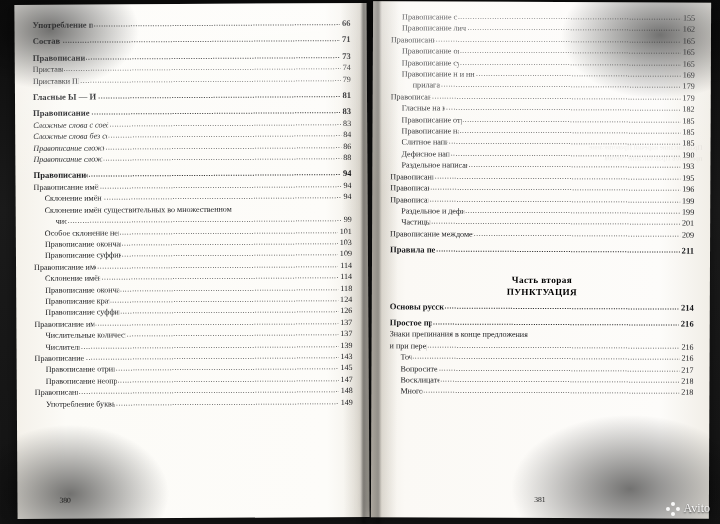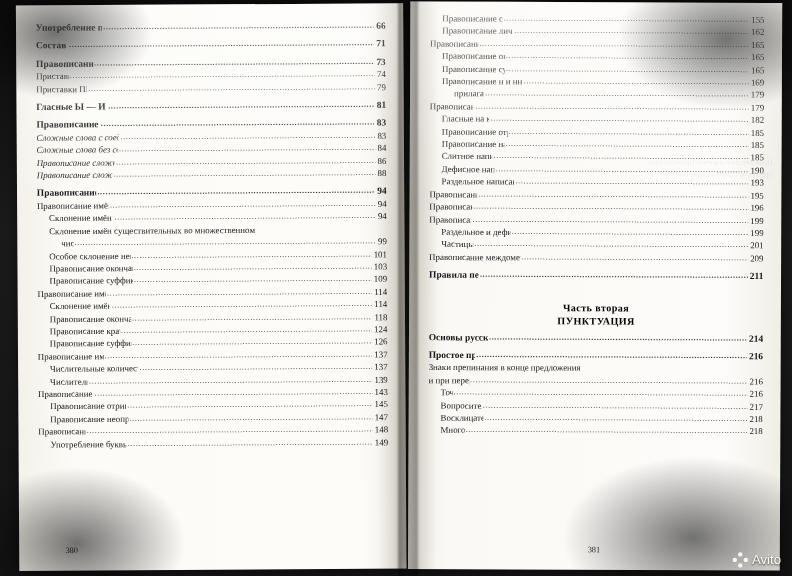--- a/index.html
+++ b/index.html
@@ -156,21 +156,21 @@
     pointer-events: none;
   }
   .watermark {
     position: absolute;
     right: 10px;
     bottom: 8px;
     display: flex;
     align-items: center;
     gap: 4px;
     color: #ffffff;
-    font-family: Liberation Sans, sans-serif;
+    font-family: Liberation Serif, serif;
     font-size: 12px;
     text-shadow: 0 1px 2px rgba(0,0,0,0.8);
     opacity: 0.92;
   }
   .watermark .dotsq {
     display: grid;
     grid-template-columns: repeat(3, 4px);
     grid-template-rows: repeat(3, 4px);
     gap: 1px;
   }

